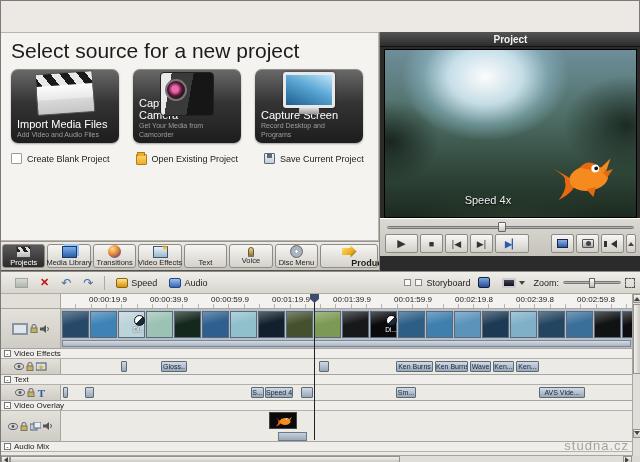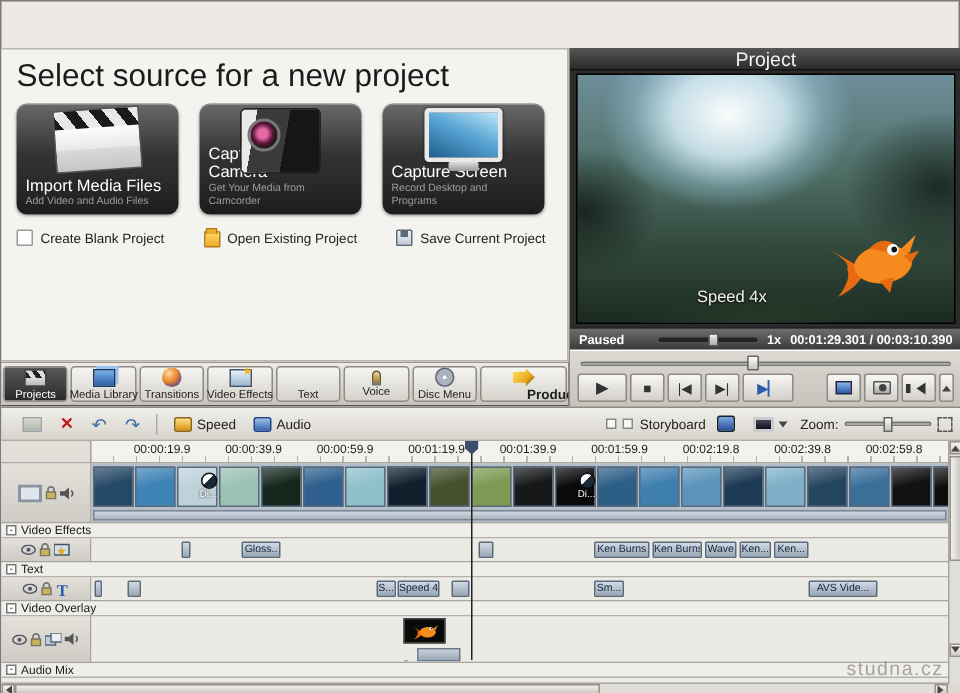--- a/index.html
+++ b/index.html
@@ -88,21 +88,21 @@
   .ti-tvstar::after{content:"★";position:absolute;right:-2px;top:-4px;font-size:8px;color:#f4b820;}
   .ti-text{font-family:"Liberation Serif",serif;font-weight:bold;color:#2a5aaa;font-size:13px;line-height:12px;text-align:center;}
   .ti-mic{width:6px;height:9px;margin:0 auto;background:linear-gradient(#e8d8a0,#a08030);border-radius:3px 3px 1px 1px;border:1px solid #6a5a20;}
   .ti-mic::after{content:"";position:absolute;left:50%;bottom:-2px;width:6px;height:2px;transform:translateX(-50%);background:#777;}
   .ti-disc{width:13px;height:13px;border-radius:50%;background:radial-gradient(circle,#fff 0 15%,#aab4be 16% 60%,#7a848e 100%);border:1px solid #667;}
   .ti-produce{background:linear-gradient(135deg,#ffe36a,#e8a818 60%,#3a3a3a);clip-path:polygon(0 20%,60% 20%,60% 0,100% 50%,60% 100%,60% 80%,0 80%);}
 
   
   .pv-header{height:15px;background:linear-gradient(#555,#2c2c2c);border-bottom:1px solid #111;
     display:flex;align-items:center;justify-content:center;}
-  .pv-title{font-size:13px;font-weight:normal;color:#f2f2f2;}
+  .pv-title{font-size:10px;font-weight:bold;color:#f2f2f2;}
   .pv-video{height:169px;margin:2px 4px 0;position:relative;border:1px solid #000;
     background:
       radial-gradient(ellipse 105px 80px at 40% 16%,rgba(255,255,255,.98),rgba(215,238,248,.85) 35%,rgba(150,195,210,.45) 60%,transparent 80%),
       radial-gradient(ellipse 90px 70px at 96% 45%,rgba(20,32,24,.85),transparent 70%),
       radial-gradient(ellipse 70px 60px at 2% 55%,rgba(18,28,22,.85),transparent 70%),
       radial-gradient(ellipse 120px 40px at 50% 100%,rgba(40,58,42,.9),transparent 80%),
       linear-gradient(#6e8e9a 0%,#4e6e66 40%,#32493c 70%,#1c2a20 100%);}
   .pv-caption{position:absolute;left:41%;bottom:11px;transform:translateX(-50%);
     font-size:11px;color:#efefef;text-shadow:0 1px 2px #000;}
   .fish{position:absolute;}
@@ -306,28 +306,20 @@
         <svg class="fish fish-preview" viewBox="0 0 64 48">
           <path d="M3,9 C12,17 15,20 13,24 C15,29 9,38 4,42 C17,38 23,31 25,26 Z" fill="#e86a10"></path>
           <ellipse cx="38" cy="24" rx="20" ry="13" fill="#f58a1e"></ellipse>
           <path d="M30,12 Q40,4 48,12 L42,16 Z" fill="#e86a10"></path>
           <path d="M52,15 L63,7 L57,19 Z" fill="#f58a1e"></path>
           <path d="M53,20 L64,18 L57,26 Z" fill="#e86a10"></path>
           <path d="M34,35 L40,44 L44,34 Z" fill="#e86a10"></path>
           <circle cx="46" cy="15" r="4" fill="#fff"></circle>
           <circle cx="47" cy="15" r="2" fill="#111"></circle>
         </svg>
-      </div>
-      <div class="pv-status">
-        <span class="pv-state">Paused</span>
-        <div class="mini-slider">
-            <div class="thumb"></div>
-          </div>
-        <span class="pv-rate">1x</span>
-        <span class="pv-time">00:01:29.301 / 00:03:10.390</span>
       </div>
       <div class="transport">
         <div class="seek">
           <div class="groove"></div>
             <div class="thumb"></div>
         </div>
         <div class="t-btns">
           <div class="t-btn t-play">▶</div>
           <div class="t-btn t-sm">■</div>
           <div class="t-btn t-sm">|◀</div>

